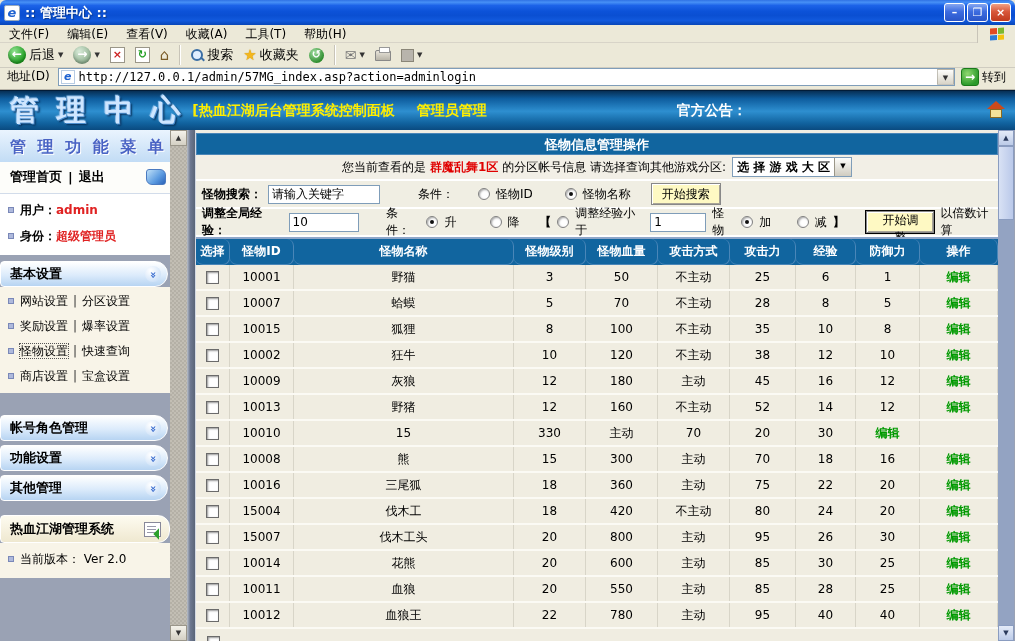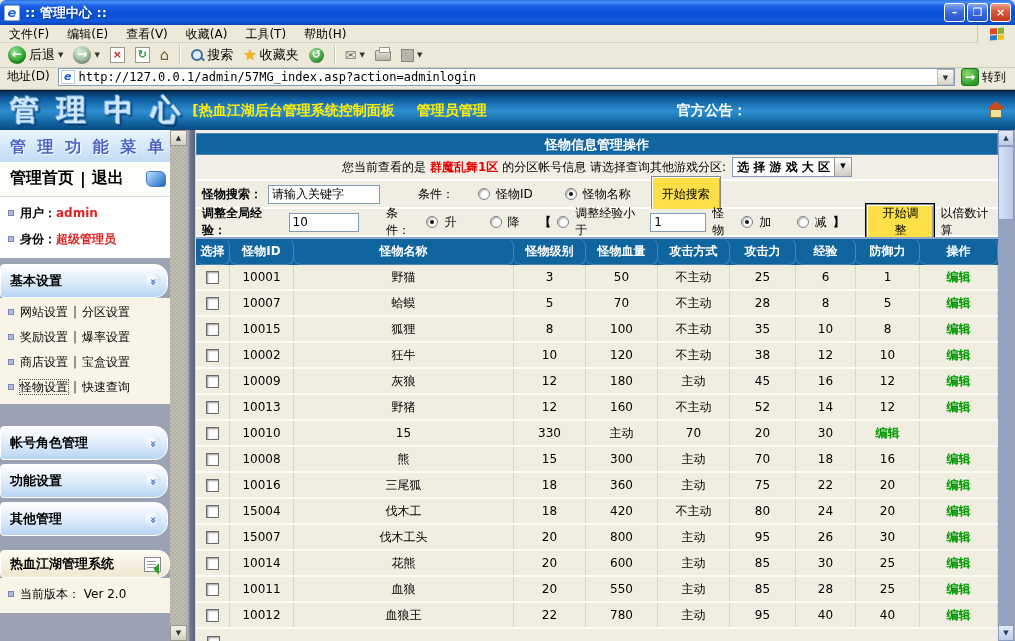--- a/index.html
+++ b/index.html
@@ -75,28 +75,28 @@
   .banner-home .roof { position:absolute; top:-2px; left:0; width:0; height:0; border-left:9px solid transparent; border-right:9px solid transparent; border-bottom:8px solid #cc4a1a; }
   .banner-home .base { position:absolute; top:6px; left:3px; width:12px; height:9px; background:#f2e29a; border:1px solid #8a6a20; }
 
   
   .content { height:511px; display:flex; background:#9aa2b4; }
 
   
   .sidebar { width:170px; background:#9aa2b4; overflow:hidden; }
   .side-top { background:linear-gradient(180deg,#eaf4fe,#c2dcf5); padding:7px 6px 4px 10px; }
   .side-logo { font-size:16px; font-weight:bold; color:#4a63c4; letter-spacing:3px; text-shadow:1px 1px 0 #fff; white-space:nowrap; }
-  .side-home-row { background:#fdfdfa; display:flex; align-items:center; padding:6px 4px 7px 10px; font-weight:bold; font-size:16px; gap:6px; border-bottom:1px solid #d2dcea; }
+  .side-home-row { background:#fdfdfa; display:flex; align-items:center; padding:6px 4px 7px 10px; font-weight:bold; font-size:13px; gap:6px; border-bottom:1px solid #d2dcea; }
   .side-home-ic { margin-left:auto; width:20px; height:16px; background:linear-gradient(135deg,#bfe0f8 0%,#5a9ae0 60%,#2a62b8 100%); border-radius:3px 6px 3px 6px; border:1px solid #4a7ac0; }
   .side-user-block { background:#ffffff; padding:8px 6px 10px 8px; display:flex; flex-direction:column; gap:9px; }
   .bullet { display:inline-block; width:6px; height:6px; background:#aeb9dc; border:1px solid #7a88b8; margin-right:6px; vertical-align:1px; }
   .side-user-row { font-size:12px; font-weight:bold; color:#000; }
   .red-text { color:#e02222; }
   .side-gap { height:6px; }
-  .side-section-hd { margin:0 2px 0 0; height:34px; display:flex; align-items:center; padding:0 6px 0 9px;
+  .side-section-hd { margin:0 2px 0 0; height:26px; display:flex; align-items:center; padding:0 6px 0 9px;
     background:linear-gradient(180deg,#ffffff 0%,#dcebfb 55%,#b7d4f2 100%); border:1px solid #fff; border-radius:4px 13px 13px 4px;
     font-weight:bold; font-size:13px; color:#000;gap:19px; }
   .chev-ic { margin-left:auto; width:16px; height:16px; border-radius:50%; background:radial-gradient(circle at 35% 30%,#ffffff,#cfe2f8 75%);
     color:#3d6fd0; font-weight:bold; text-align:center; }
   .chev-ic span { display:inline-block; transform:rotate(90deg); font-size:11px; line-height:16px; }
   .side-items { background:#f8f4e8; padding:6px 4px 8px 8px; display:flex; flex-direction:column; gap:8px; }
   .side-item-row { font-size:12px; color:#000; white-space:nowrap; }
   .side-item-row .sep { margin:0 5px; color:#333; }
   .focused { outline:1px dotted #555; }
   .side-sys-hd { margin-top:14px; height:28px; display:flex; align-items:center; padding:0 8px 0 9px;
@@ -122,21 +122,21 @@
   .info-row { height:26px; display:flex; align-items:center; justify-content:center; gap:4px; background:#f2efe6; border-bottom:2px solid #fff; font-size:12px; }
   .zone-red { color:#e00000; font-weight:bold; }
   .fake-select { display:flex; align-items:center; height:20px; background:#fff; border:1px solid #7f9db9; margin-left:2px; }
   .fake-select .sel-text { padding:16px 4px; font-size:12px; font-weight:bold; white-space:nowrap;text-align:right; }
   .fake-select .sel-btn { width:17px; height:18px; background:linear-gradient(#fdfdfb,#d0ccc0); border-left:1px solid #9a9688; text-align:center; font-size:7px; line-height:17px; }
   .form-row { height:28px; display:flex; align-items:center; background:#f0eee3; border-bottom:2px solid #fff; padding-left:6px; font-size:12px; gap:6px; }
   .form-label { font-weight:bold; color:#000; }
   .txt-input { height:19px; background:#fff; border:1px solid #7f9db9; font-size:12px; padding:0 3px; font-family:inherit; }
   .radio { position:relative; width:12px; height:12px; border-radius:50%; background:#fff; border:1px solid #808080; box-shadow:inset 1px 1px 2px #aaa; flex:none; }
   .radio.checked::after { content:""; position:absolute; left:3px; top:3px; width:4px; height:4px; border-radius:50%; background:#111; }
-  .btn { height:37px; padding:0 10px; font-size:12px; font-family:inherit; background:#fde047; border:1px solid #888;
+  .btn { height:22px; padding:0 10px; font-size:12px; font-family:inherit; background:#fef9c3; border:1px solid #888;
     box-shadow:inset 1px 1px 0 #fff, inset -1px -1px 0 #a8a498; color:#000; }
   .btn.default { outline:1px solid #000; }
 
   
   .mtable { flex:1; overflow:hidden; border-top:2px solid #8fa6c8; }
   .t-row { display:grid; grid-template-columns:34px 64px 1fr 72px 72px 72px 66px 60px 64px 78px; height:26px; }
   .t-head { background:#11659f; color:#fff; font-weight:bold; }
   .t-head .t-cell { border-right:1px solid #4a86b8; border-bottom:1px solid #4a86b8;border-radius:7px; }
   .t-cell { display:flex; align-items:center; justify-content:center; font-size:12px; overflow:hidden; white-space:nowrap; }
   .t-body .t-row { background:#f0ede1; border-bottom:2px solid #fbfaf4; }
@@ -276,25 +276,25 @@
       <div class="side-items">
   <div class="side-item-row">
     <span class="bullet"></span><span>网站设置</span><span class="sep">|</span><span>分区设置</span>
   </div>
 
   <div class="side-item-row">
     <span class="bullet"></span><span>奖励设置</span><span class="sep">|</span><span>爆率设置</span>
   </div>
 
   <div class="side-item-row">
+    <span class="bullet"></span><span class="focused">怪物设置</span><span class="sep">|</span><span>快速查询</span>
+  </div>
+
+  <div class="side-item-row">
     <span class="bullet"></span><span>商店设置</span><span class="sep">|</span><span>宝盒设置</span>
-  </div>
-
-  <div class="side-item-row">
-    <span class="bullet"></span><span class="focused">怪物设置</span><span class="sep">|</span><span>快速查询</span>
   </div>
 </div>
 
       <div style="height:22px"></div>
       <div class="side-section-hd">
         <span>帐号角色管理</span>
         <span class="chev-ic"><span>»</span></span>
       </div>
       <div style="height:4px"></div>
       <div class="side-section-hd">

